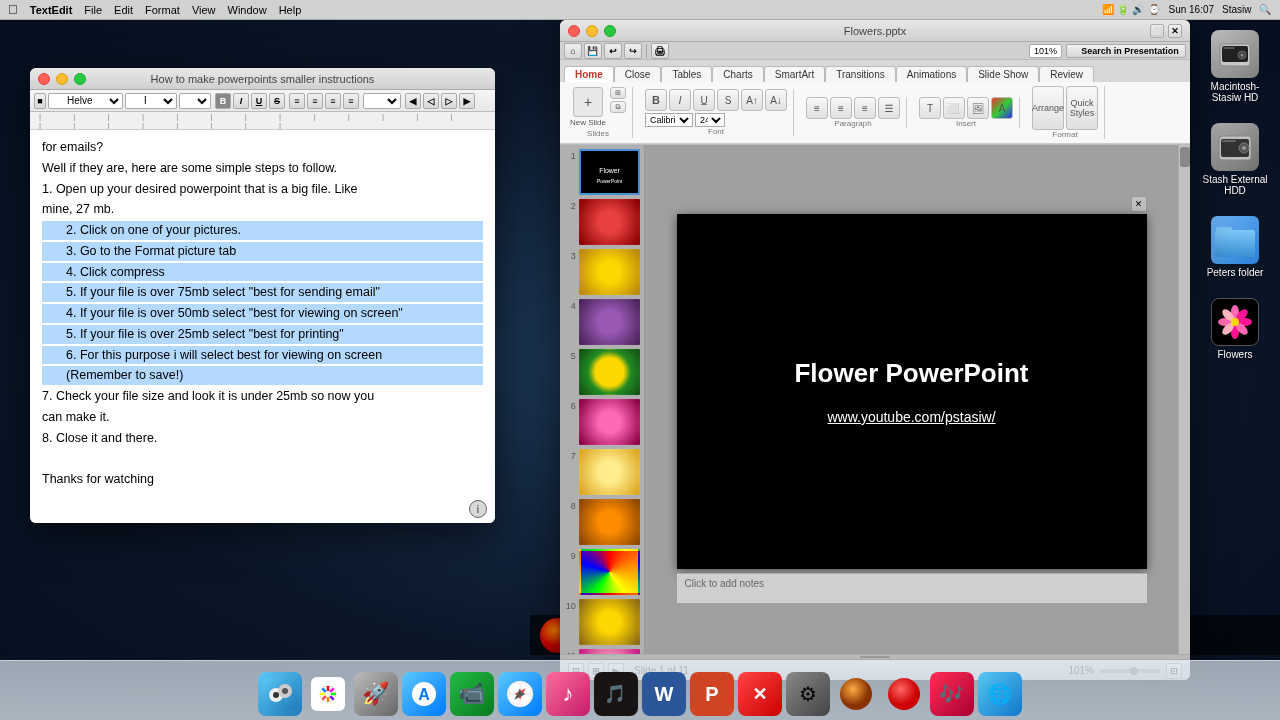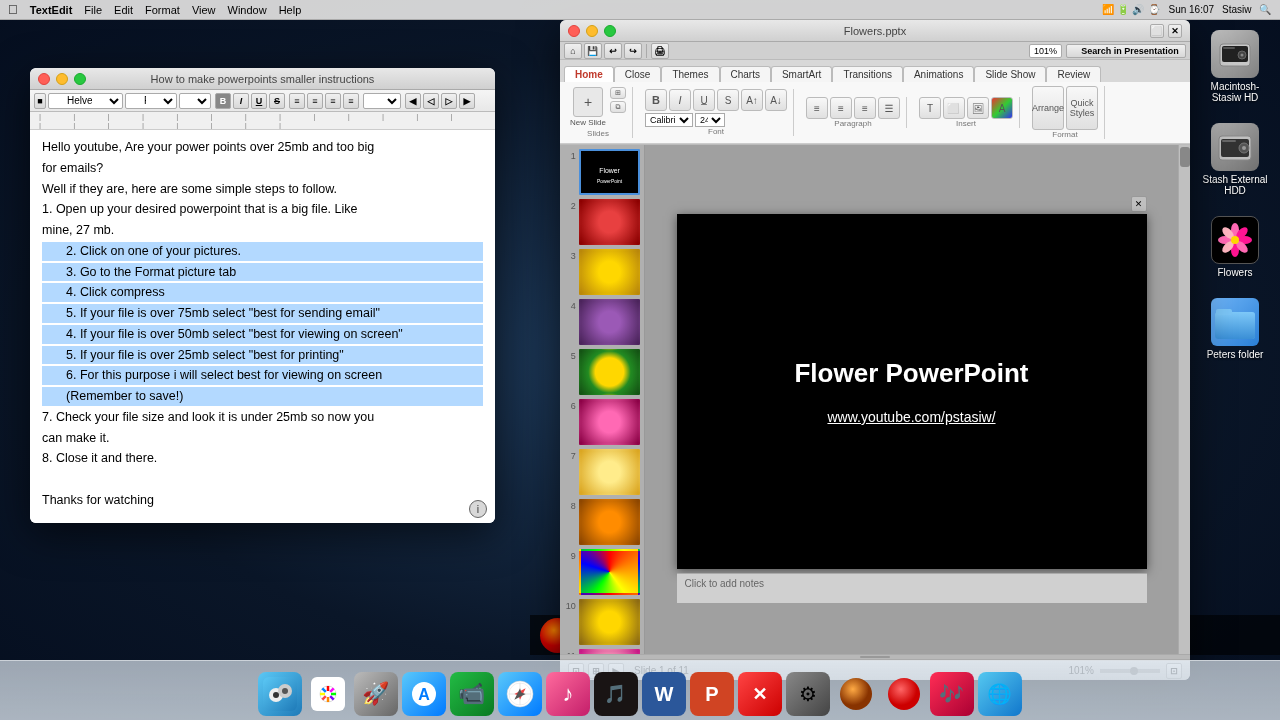--- a/index.html
+++ b/index.html
@@ -571,57 +571,57 @@
     <div class="icon-image" style="background: linear-gradient(135deg, #b0b0b0, #707070); border-radius: 8px;">
       <svg width="36" height="36" viewBox="0 0 36 36">
         <rect x="2" y="7" width="32" height="24" rx="3" fill="#c0c0c0" stroke="#888" stroke-width="1"></rect>
         <rect x="4" y="10" width="28" height="18" rx="2" fill="#333"></rect>
         <rect x="5" y="11" width="14" height="2" rx="1" fill="#666"></rect>
         <circle cx="27" cy="19" r="5" fill="#555" stroke="#777" stroke-width="1"></circle>
         <circle cx="27" cy="19" r="2" fill="#999"></circle>
       </svg>
     </div>
     <span class="icon-label">Stash External<br>HDD</span>
+  </div>
+
+  <div class="desktop-icon">
+    <div class="icon-image folder-icon-bg">
+      <svg width="40" height="34" viewBox="0 0 40 34">
+        <rect x="0" y="7" width="40" height="27" rx="3" fill="#5aadee"></rect>
+        <rect x="0" y="7" width="40" height="27" rx="3" fill="url(#fold)"></rect>
+        <rect x="1" y="4" width="16" height="6" rx="2" fill="#7ac4f5"></rect>
+        <defs>
+            <linearGradient id="fold" x1="0" y1="0" x2="0" y2="1">
+              <stop offset="0" stop-color="#7ec8f8"></stop>
+              <stop offset="1" stop-color="#3a8fd6"></stop>
+            </linearGradient>
+          </defs>
+      </svg>
+    </div>
+    <span class="icon-label">Peters folder</span>
   </div>
 
   <div class="desktop-icon">
     <div class="icon-image flowers-icon-bg" style="border:1px solid #555">
       <svg width="40" height="40" viewBox="0 0 40 40">
         <rect width="40" height="40" fill="#000"></rect>
         <circle cx="20" cy="20" r="5" fill="#fff"></circle>
         <ellipse cx="20" cy="10" rx="4" ry="7" fill="#ff69b4"></ellipse>
         <ellipse cx="20" cy="30" rx="4" ry="7" fill="#ff1493"></ellipse>
         <ellipse cx="10" cy="20" rx="7" ry="4" fill="#ff69b4"></ellipse>
         <ellipse cx="30" cy="20" rx="7" ry="4" fill="#ff1493"></ellipse>
         <ellipse cx="13" cy="13" rx="4" ry="7" fill="#ffb6c1" transform="rotate(-45 13 13)"></ellipse>
         <ellipse cx="27" cy="27" rx="4" ry="7" fill="#ff69b4" transform="rotate(-45 27 27)"></ellipse>
         <ellipse cx="27" cy="13" rx="4" ry="7" fill="#ff1493" transform="rotate(45 27 13)"></ellipse>
         <ellipse cx="13" cy="27" rx="4" ry="7" fill="#ffb6c1" transform="rotate(45 13 27)"></ellipse>
         <circle cx="20" cy="20" r="4" fill="#ffd700"></circle>
       </svg>
     </div>
     <span class="icon-label">Flowers</span>
   </div>
-
-  <div class="desktop-icon">
-    <div class="icon-image folder-icon-bg">
-      <svg width="40" height="34" viewBox="0 0 40 34">
-        <rect x="0" y="7" width="40" height="27" rx="3" fill="#5aadee"></rect>
-        <rect x="0" y="7" width="40" height="27" rx="3" fill="url(#fold)"></rect>
-        <rect x="1" y="4" width="16" height="6" rx="2" fill="#7ac4f5"></rect>
-        <defs>
-            <linearGradient id="fold" x1="0" y1="0" x2="0" y2="1">
-              <stop offset="0" stop-color="#7ec8f8"></stop>
-              <stop offset="1" stop-color="#3a8fd6"></stop>
-            </linearGradient>
-          </defs>
-      </svg>
-    </div>
-    <span class="icon-label">Peters folder</span>
-  </div>
 </div>
 
 <div class="textedit-window">
   <div class="window-titlebar">
     <div class="window-buttons">
       <div class="win-btn win-close"></div>
       <div class="win-btn win-min"></div>
       <div class="win-btn win-max"></div>
     </div>
     <span class="window-title">How to make powerpoints smaller instructions</span>
@@ -663,21 +663,20 @@
       <div class="toolbar-btn">▷</div>
       <div class="toolbar-btn">▶</div>
     </div>
   </div>
 
   <div class="textedit-ruler">
     <span style="font-size:8px; color:#888; letter-spacing:15px; margin-left:5px">|  |  |  |  |  |  |  |  |  |  |  |  |  |  |  |  |  |  |  |  |</span>
   </div>
 
   <div class="textedit-content" style="position:relative">
-    <p class="content-para">Hello youtube, Are your power points over 25mb and too big</p>
     <p class="content-para">for emails?</p>
     <p class="content-para">Well if they are, here are some simple steps to follow.</p>
     <p class="content-para">1. Open up your desired powerpoint that is a big file. Like</p>
     <p class="content-para">mine, 27 mb.</p>
     <p class="content-para content-highlighted">2. Click on one of your pictures.</p>
     <p class="content-para content-highlighted">3. Go to the Format picture tab</p>
     <p class="content-para content-highlighted">4. Click compress</p>
     <p class="content-para content-highlighted">5. If your file is over 75mb select "best for sending email"</p>
     <p class="content-para content-highlighted">4. If your file is over 50mb select "best for viewing on screen"</p>
     <p class="content-para content-highlighted">5. If your file is over 25mb select "best for printing"</p>
@@ -720,21 +719,21 @@
       <div style="margin-left:auto; display:flex; align-items:center; gap:4px;">
         <div style="background:#fff; border:1px solid #aaa; border-radius:2px; padding:0 4px; height:14px; font-size:9px; display:flex;align-items:center;">
           <span>101%</span>
         </div>
         <div class="toolbar-btn" style="width:120px;height:14px;font-size:9px;text-align:left;padding-left:8px;">Search in Presentation</div>
       </div>
     </div>
     <div class="ribbon-tabs">
       <div class="ribbon-tab active">Home</div>
       <div class="ribbon-tab">Close</div>
-      <div class="ribbon-tab">Themes</div>
+      <div class="ribbon-tab">Tables</div>
       <div class="ribbon-tab">Charts</div>
       <div class="ribbon-tab">SmartArt</div>
       <div class="ribbon-tab">Transitions</div>
       <div class="ribbon-tab">Animations</div>
       <div class="ribbon-tab">Slide Show</div>
       <div class="ribbon-tab">Review</div>
     </div>
 
     <div class="ribbon-tools" style="min-height:50px; padding:4px; background:#f8f8f8; border-bottom:1px solid #ccc;">
 

